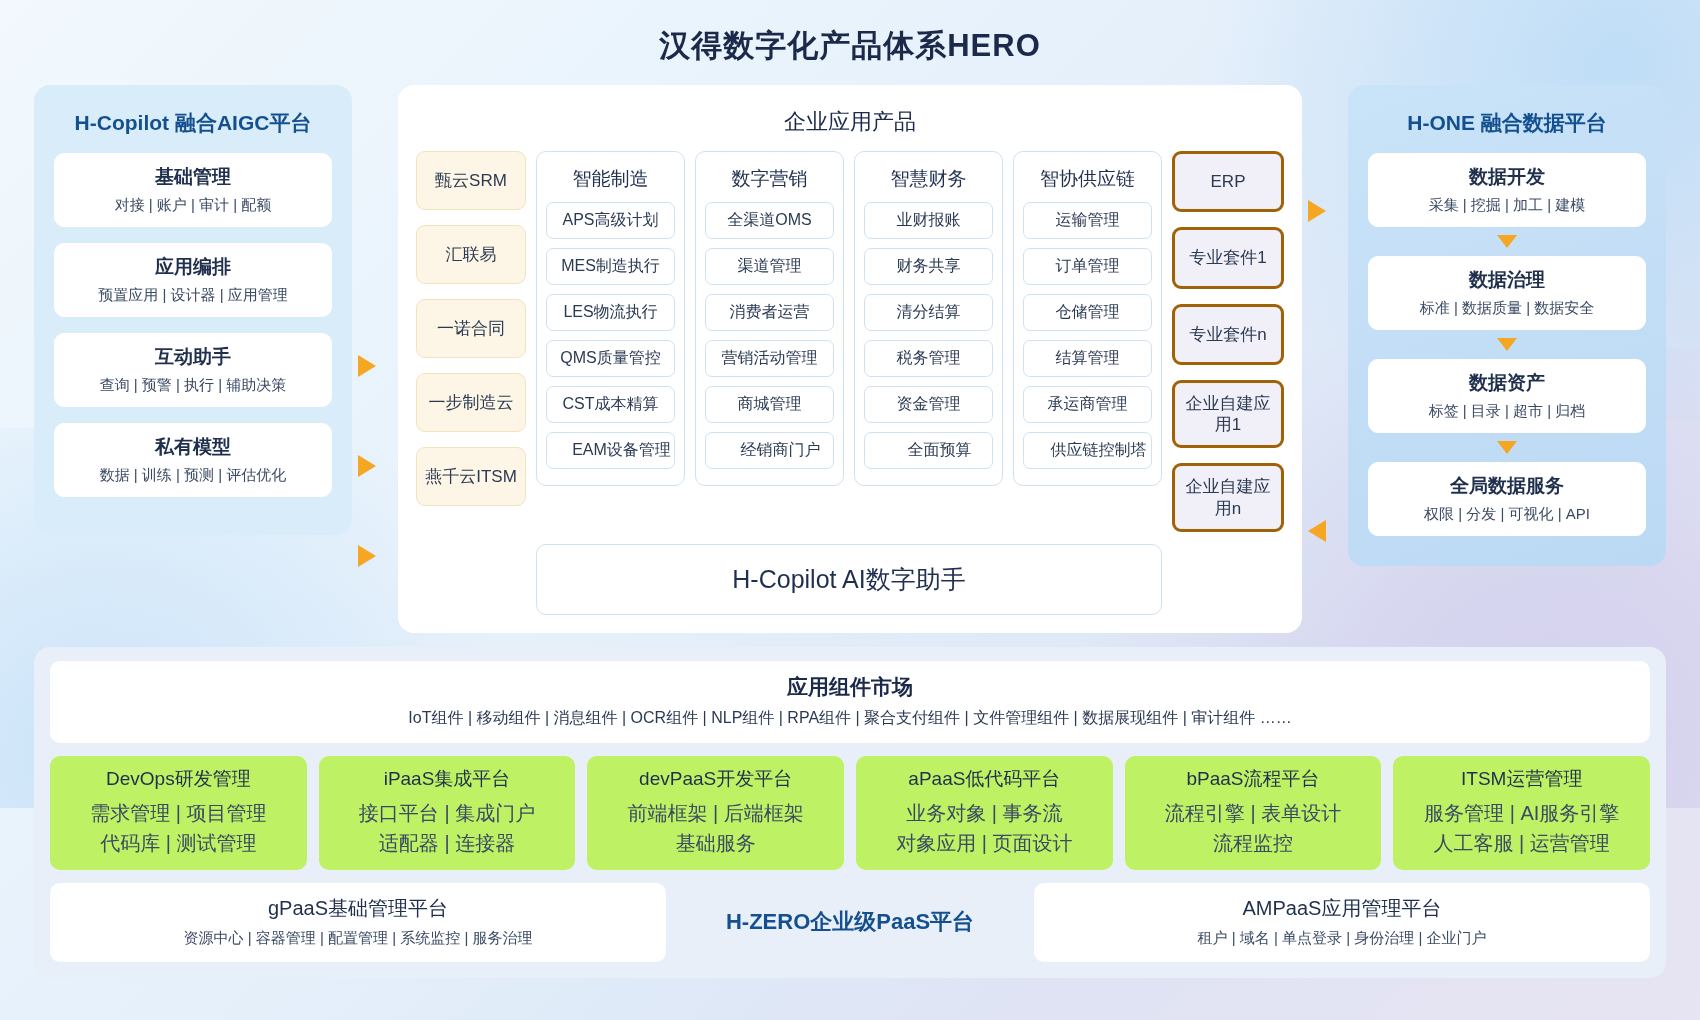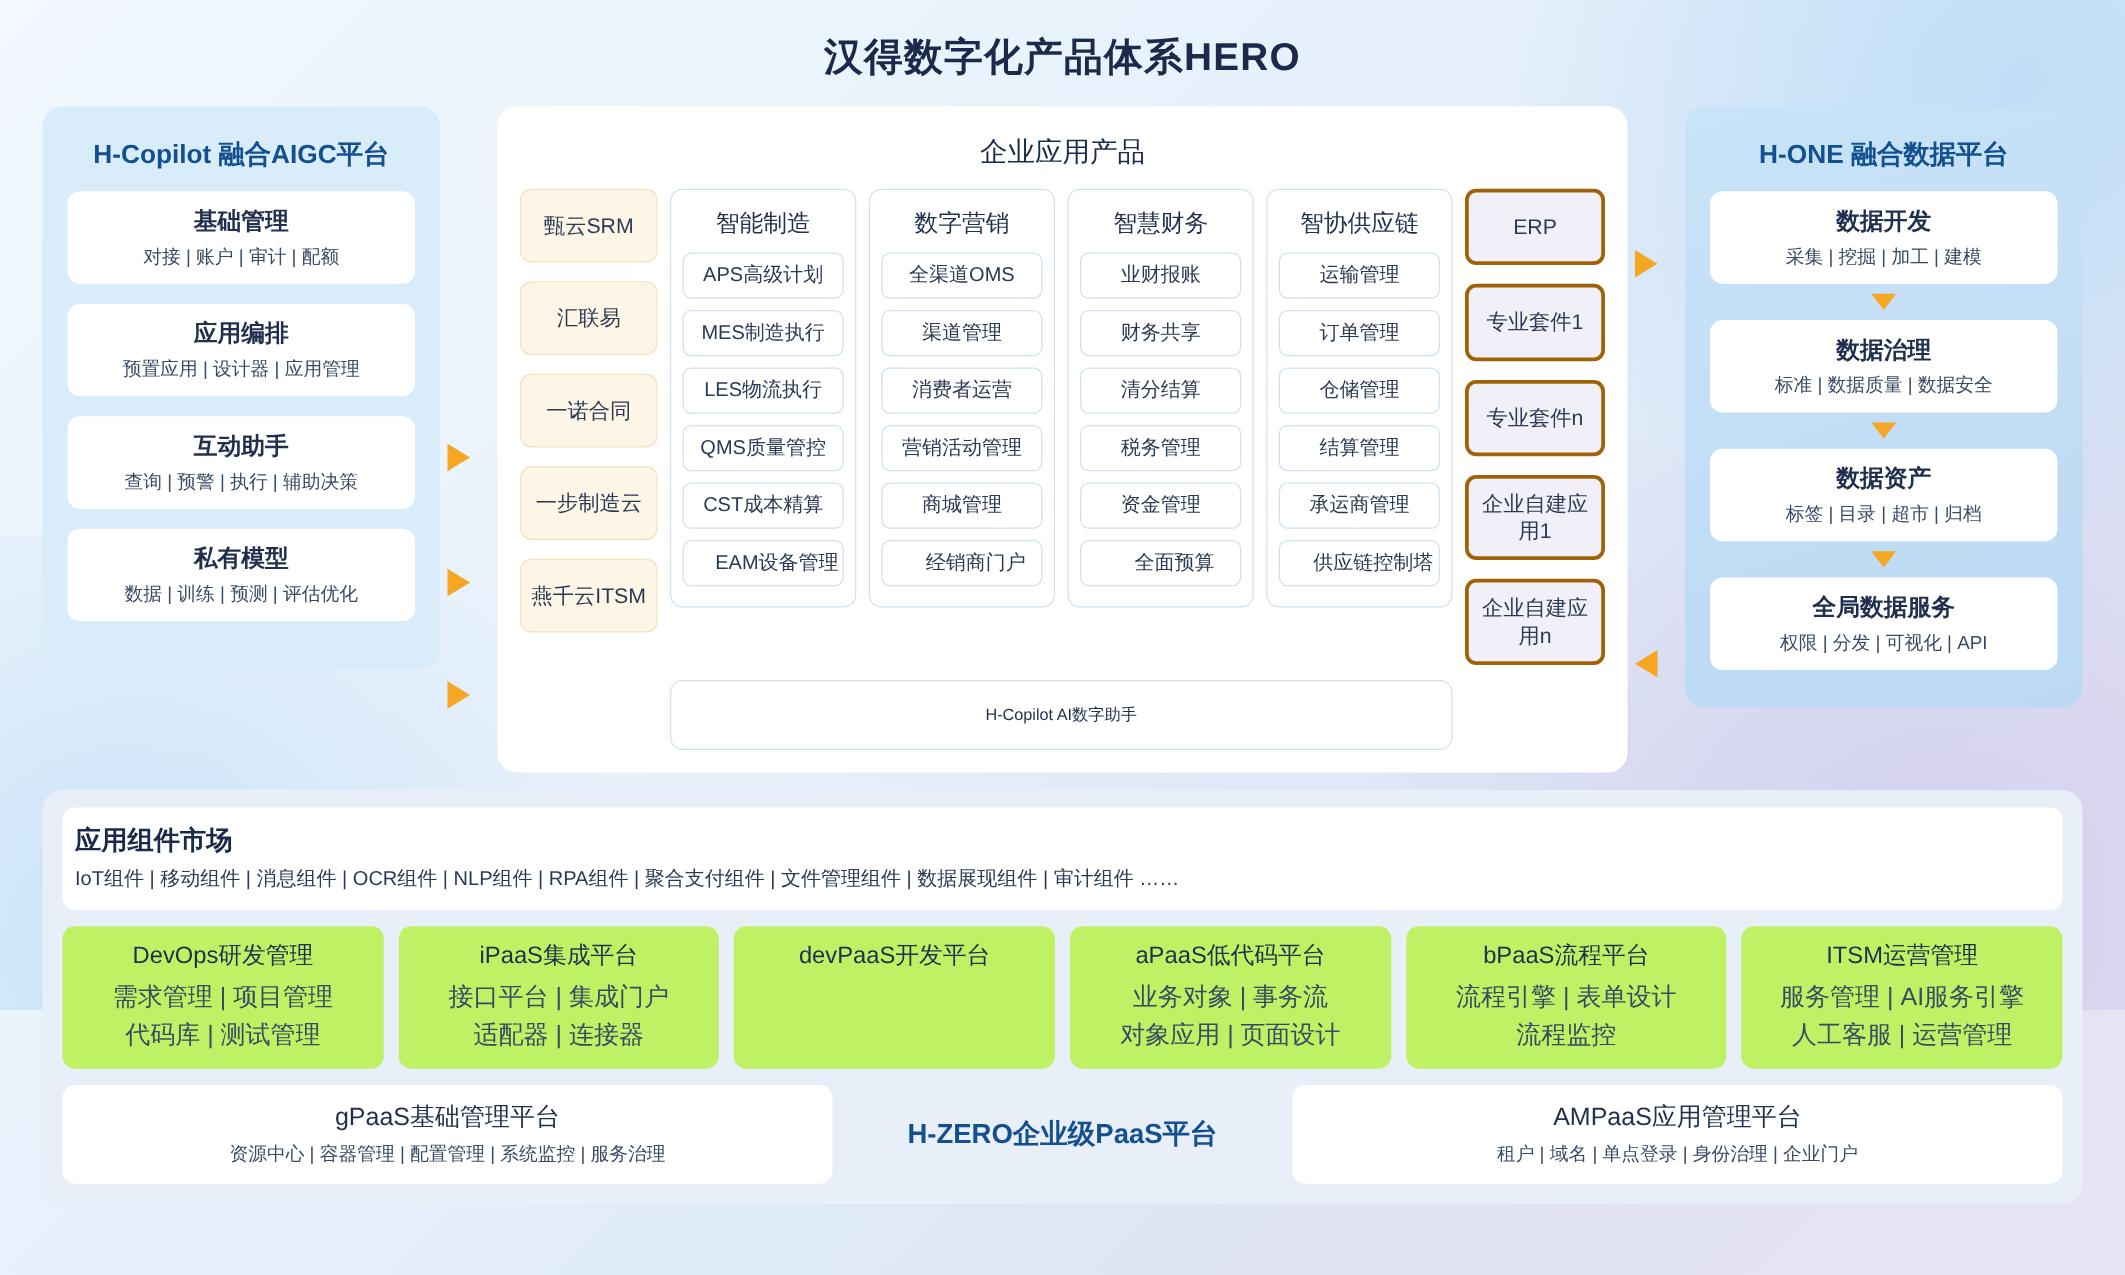--- a/index.html
+++ b/index.html
@@ -197,21 +197,21 @@
     line-height: 1.25;
   }
   .erp-chip.two { padding: 10px 4px; }
 
   .copilot-bar {
     margin-top: 12px;
     background: #ffffff;
     border: 1px solid #cfe2f3;
     border-radius: 10px;
     text-align: center;
-    font-size: 13px;
+    font-size: 25px;
     color: #1f2f4d;
     padding: 18px 0;
   }
   .center-bottom {
     display: flex;
     gap: 10px;
     align-items: stretch;
   }
   .center-bottom .spacer { width: 110px; flex: 0 0 auto; }
   .center-bottom .bar-wrap { flex: 1 1 auto; }
@@ -242,21 +242,21 @@
     background: #e8eff9;
     border-radius: 16px;
     padding: 14px 16px 16px 16px;
     box-sizing: border-box;
     position: relative;
   }
   .market {
     background: #ffffff;
     border-radius: 10px;
     padding: 12px 10px 14px 10px;
-    text-align: left;
+    text-align: center;
   }
   .market .m-title {
     font-size: 21px;
     font-weight: bold;
     color: #1b2a4a;
     margin-bottom: 7px;
   }
   .market .m-sub {
     font-size: 16px;
     color: #2b3a53;
@@ -470,20 +470,22 @@
         <div class="p-sub" style="white-space:pre-line">需求管理 | 项目管理
 代码库 | 测试管理</div>
       </div>
       <div class="plat">
         <div class="p-title">iPaaS集成平台</div>
         <div class="p-sub" style="white-space:pre-line">接口平台 | 集成门户
 适配器 | 连接器</div>
       </div>
       <div class="plat">
         <div class="p-title">devPaaS开发平台</div>
+        <div class="p-sub" style="white-space:pre-line">前端框架 | 后端框架
+基础服务</div>
       </div>
       <div class="plat">
         <div class="p-title">aPaaS低代码平台</div>
         <div class="p-sub" style="white-space:pre-line">业务对象 | 事务流
 对象应用 | 页面设计</div>
       </div>
       <div class="plat">
         <div class="p-title">bPaaS流程平台</div>
         <div class="p-sub" style="white-space:pre-line">流程引擎 | 表单设计
 流程监控</div>

